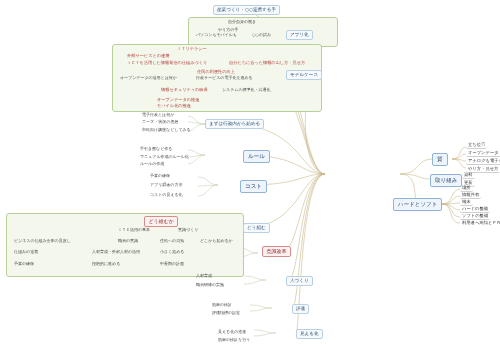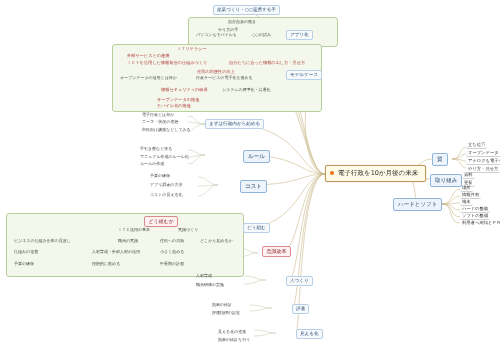--- a/index.html
+++ b/index.html
@@ -135,24 +135,20 @@
       <path d="M258,253 C248,253 248,257 238,257"></path>
       <path d="M266,280 C256,280 256,276 244,276"></path>
       <path d="M266,280 C256,280 256,284 244,284"></path>
       <path d="M272,308 C262,308 262,305 250,305"></path>
       <path d="M272,308 C262,308 262,311 250,311"></path>
       <path d="M276,333 C266,333 266,330 254,330"></path>
       <path d="M276,333 C266,333 266,336 254,336"></path>
     </g>
   </svg>
 
-  <div class="node central" style="left:325px;top:165px;">
-    <span class="dot"></span>
-    <span>電子行政を10か月後の未来</span>
-  </div>
 
   <div class="node main-b" style="left:432px;top:153px;">
     <span>質</span>
   </div>
   <div class="node leaf" style="left:466px;top:142px;"><span>立ち位置</span></div>
   <div class="node leaf" style="left:466px;top:150px;"><span>オープンデータ</span></div>
   <div class="node leaf" style="left:466px;top:158px;"><span>アナログも電子も</span></div>
   <div class="node leaf" style="left:466px;top:166px;"><span>やり方・見せ方</span></div>
 
   <div class="node main-b" style="left:430px;top:174px;">

